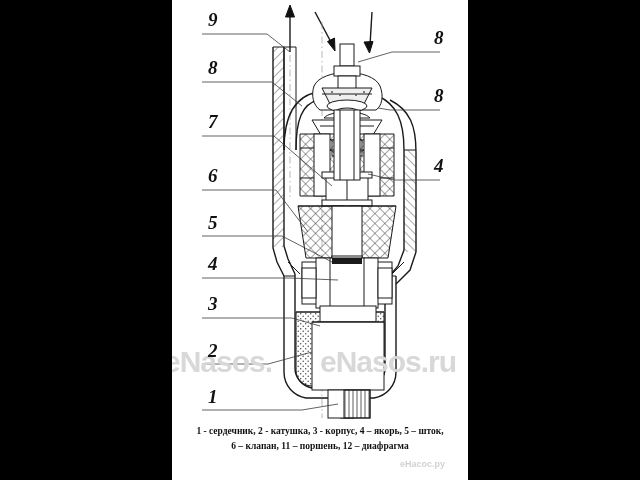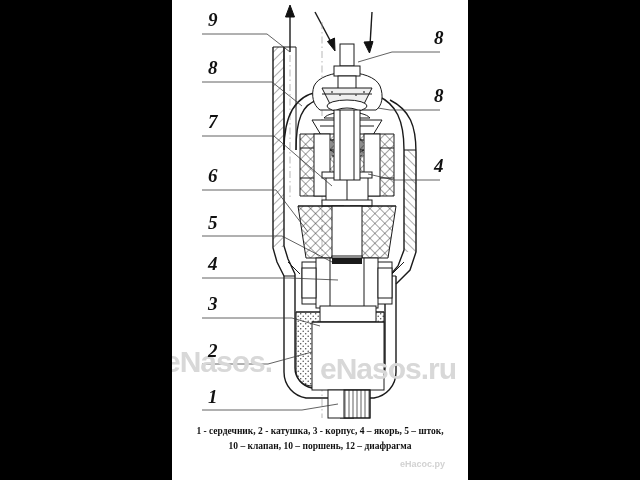--- a/index.html
+++ b/index.html
@@ -21,21 +21,21 @@
   #caption{position:absolute;left:0;top:424px;width:296px;
            text-align:center;color:#111;}
   #caption div{font-family:"Liberation Serif",serif;font-weight:700;
                font-size:9.5px;line-height:14.5px;white-space:nowrap;}
 
   
   .wm{position:absolute;font-family:"Liberation Sans",sans-serif;
       font-weight:700;color:#d8d8d8;-webkit-user-select:none;user-select:none;}
   .wm-big{font-size:30px;letter-spacing:-1px;top:345px;}
   #wm-1{left:-8px;}
-  #wm-2{left:148px;margin-top:7px;}
+  #wm-2{left:148px;}
   .wm-small{font-size:9px;top:459px;left:228px;color:#d2d2d2;}
 
   svg{display:block;}
   .ln{fill:none;stroke:#1a1a1a;stroke-width:1;}
   .ln2{fill:none;stroke:#1a1a1a;stroke-width:1.4;}
   .dash{fill:none;stroke:#999;stroke-width:0.7;stroke-dasharray:7 3 1.5 3;}
   .lead{fill:none;stroke:#3a3a3a;stroke-width:0.8;}
   .fillw{fill:#fff;stroke:#1a1a1a;stroke-width:1;}
   .fillg{fill:#efefef;stroke:#1a1a1a;stroke-width:1;}
   .arrow{fill:#111;stroke:#111;stroke-width:1;}
@@ -244,19 +244,19 @@
     <div class="num" style="left:36px;top:294px">3</div>
     <div class="num" style="left:36px;top:341px">2</div>
     <div class="num" style="left:36px;top:387px">1</div>
 
     <div class="num" style="left:262px;top:28px">8</div>
     <div class="num" style="left:262px;top:86px">8</div>
     <div class="num" style="left:262px;top:156px">4</div>
 
     <div id="caption">
       <div>1 - сердечник, 2 - катушка, 3 -  корпус, 4 – якорь, 5 – шток,</div>
-      <div>10 – клапан, 10 – поршень, 12 – диафрагма</div>
+      <div>6 – клапан, 11 – поршень, 12 – диафрагма</div>
     </div>
 
     <div class="wm wm-small">eHacoc.py</div>
 
   </div>
 </div>
 
 </body></html>

